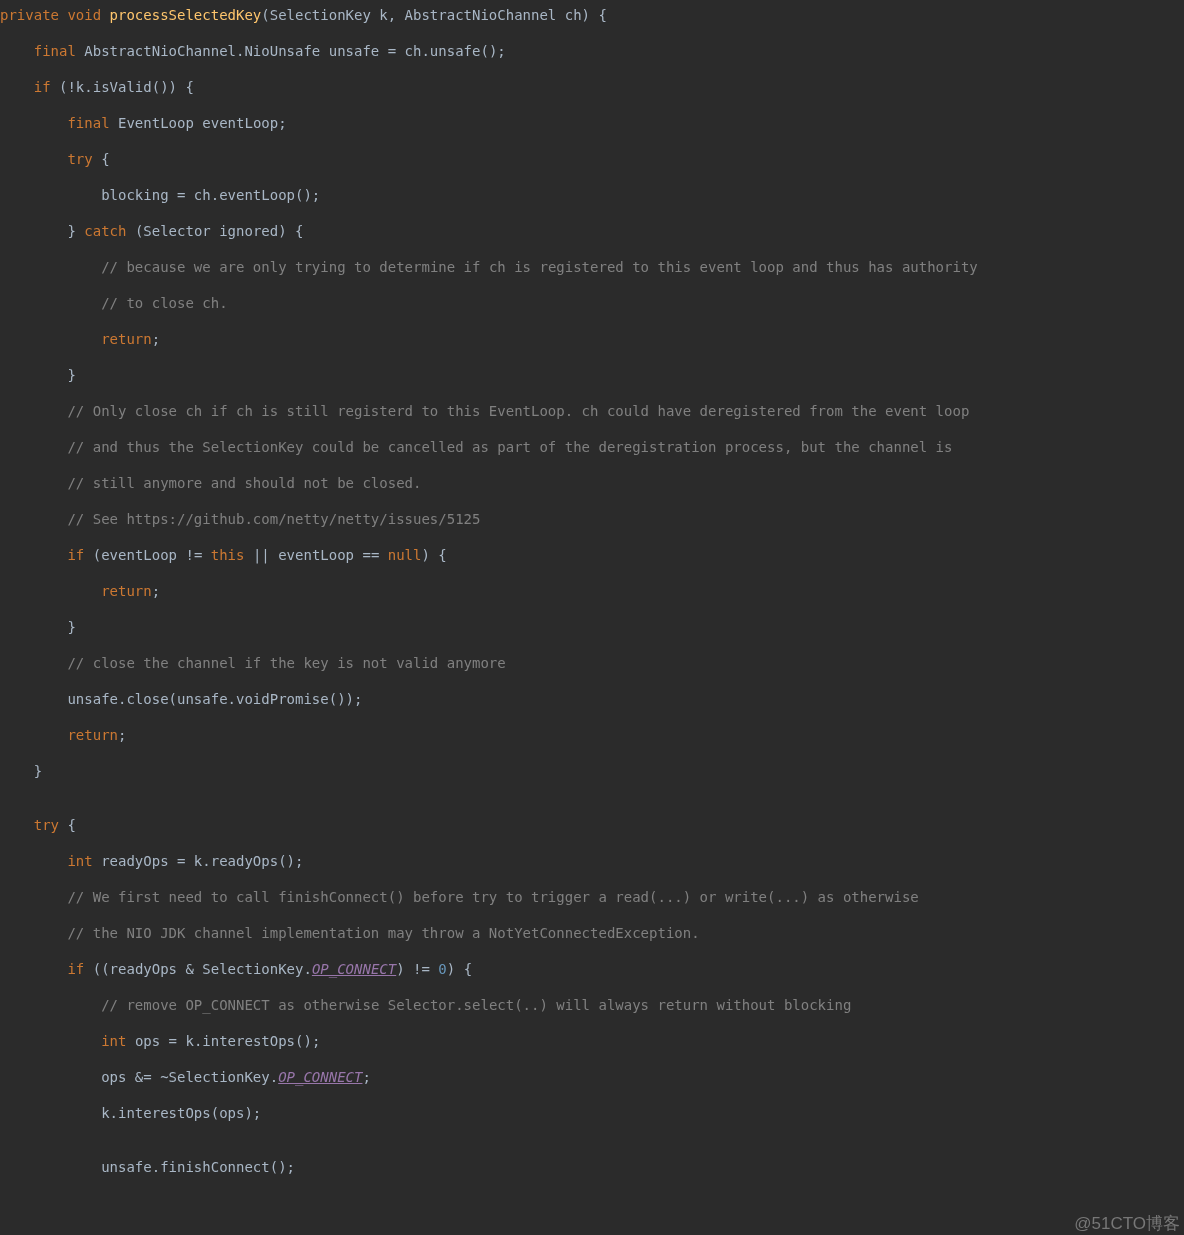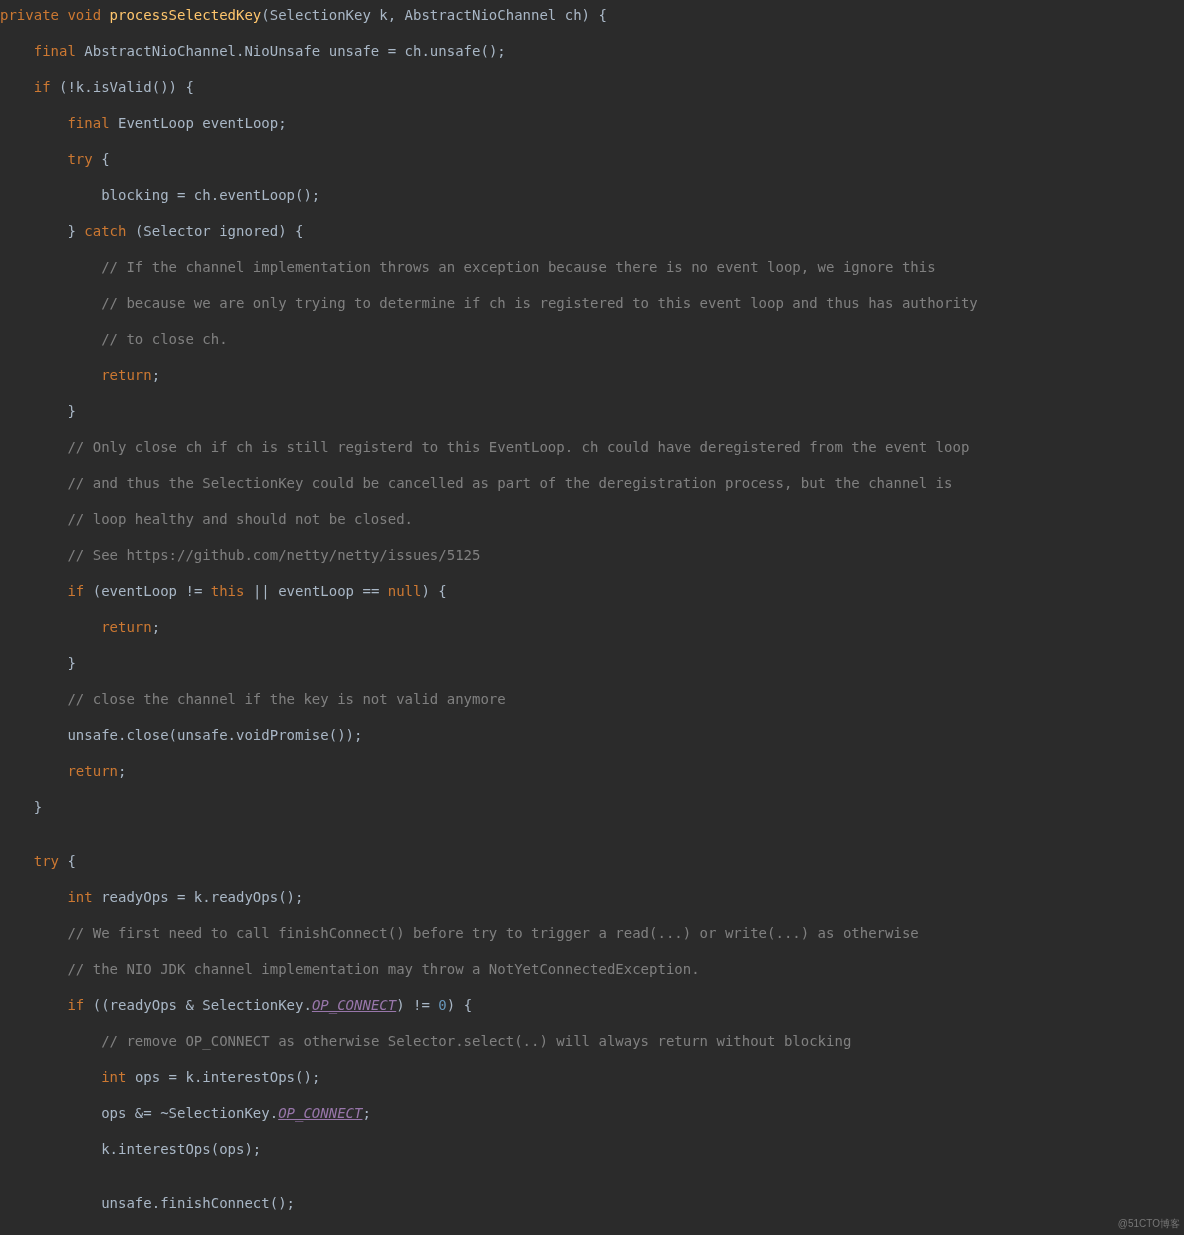--- a/index.html
+++ b/index.html
@@ -24,42 +24,41 @@
   .kw   { color: #cc7832; }         
   .mname{ color: #ffc66d; }
   .cmt  { color: #808080; }         
   .sf   { color: #9876aa; font-style: italic; text-decoration: underline; } 
   .num  { color: #6897bb; }
   .watermark {
     position: absolute;
     right: 4px;
     bottom: 2px;
     color: #777;
-    font-size: 10px;
+    font-size: 17px;
     font-family: sans-serif;
   }
 </style>
 </head>
 <body>
 
 <pre><span class="code-line"><span class="kw">private void </span><span class="mname">processSelectedKey</span><span>(SelectionKey k, AbstractNioChannel ch) {</span></span>
 <span class="code-line"><span>    </span><span class="kw">final </span><span>AbstractNioChannel.NioUnsafe unsafe = ch.unsafe();</span></span>
 <span class="code-line"><span>    </span><span class="kw">if </span><span>(!k.isValid()) {</span></span>
 <span class="code-line"><span>        </span><span class="kw">final </span><span>EventLoop eventLoop;</span></span>
 <span class="code-line"><span>        </span><span class="kw">try </span><span>{</span></span>
 <span class="code-line"><span>            blocking = ch.eventLoop();</span></span>
 <span class="code-line"><span>        } </span><span class="kw">catch </span><span>(Selector ignored) {</span></span>
-<span class="code-line"><span>            </span><span class="cmt">// If the channel implementation throws an exception because there is no event loop, we ignore this</span></span>
 <span class="code-line"><span>            </span><span class="cmt">// because we are only trying to determine if ch is registered to this event loop and thus has authority</span></span>
 <span class="code-line"><span>            </span><span class="cmt">// to close ch.</span></span>
 <span class="code-line"><span>            </span><span class="kw">return</span><span>;</span></span>
 <span class="code-line"><span>        }</span></span>
 <span class="code-line"><span>        </span><span class="cmt">// Only close ch if ch is still registerd to this EventLoop. ch could have deregistered from the event loop</span></span>
 <span class="code-line"><span>        </span><span class="cmt">// and thus the SelectionKey could be cancelled as part of the deregistration process, but the channel is</span></span>
-<span class="code-line"><span>        </span><span class="cmt">// loop healthy and should not be closed.</span></span>
+<span class="code-line"><span>        </span><span class="cmt">// still anymore and should not be closed.</span></span>
 <span class="code-line"><span>        </span><span class="cmt">// See https://github.com/netty/netty/issues/5125</span></span>
 <span class="code-line"><span>        </span><span class="kw">if </span><span>(eventLoop != </span><span class="kw">this </span><span>|| eventLoop == </span><span class="kw">null</span><span>) {</span></span>
 <span class="code-line"><span>            </span><span class="kw">return</span><span>;</span></span>
 <span class="code-line"><span>        }</span></span>
 <span class="code-line"><span>        </span><span class="cmt">// close the channel if the key is not valid anymore</span></span>
 <span class="code-line"><span>        unsafe.close(unsafe.voidPromise());</span></span>
 <span class="code-line"><span>        </span><span class="kw">return</span><span>;</span></span>
 <span class="code-line"><span>    }</span></span>
 <span class="code-line"><span></span></span>
 <span class="code-line"><span>    </span><span class="kw">try </span><span>{</span></span>

